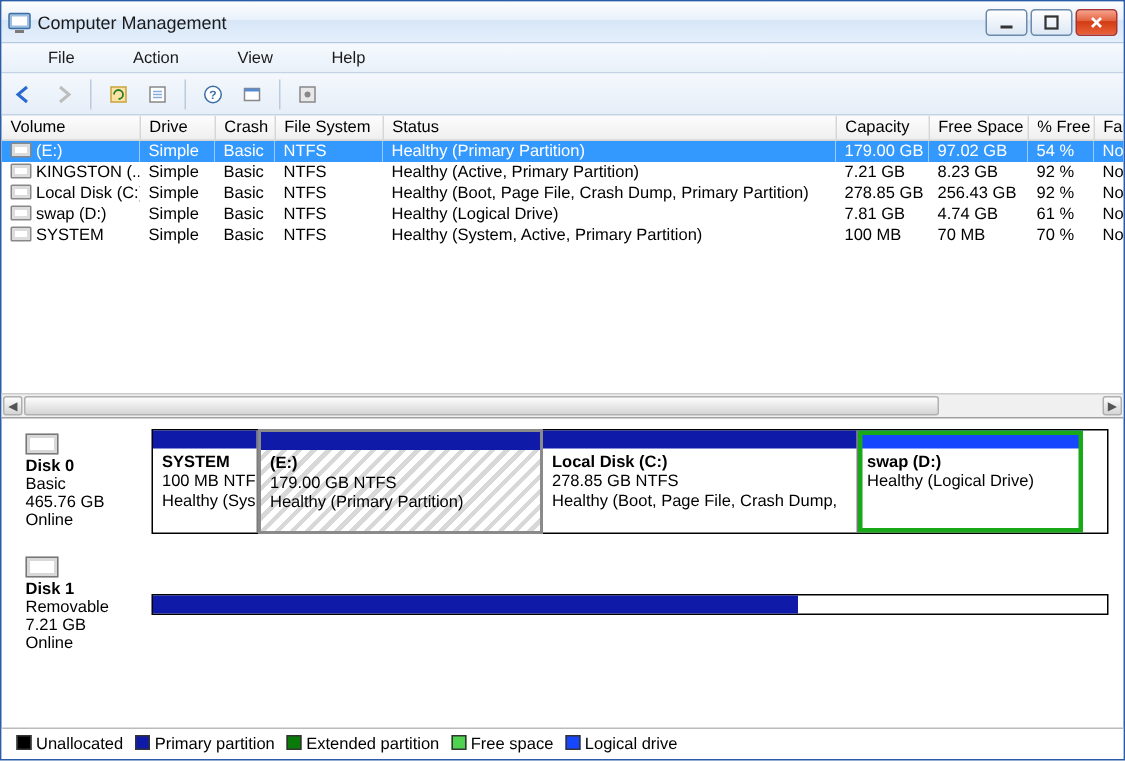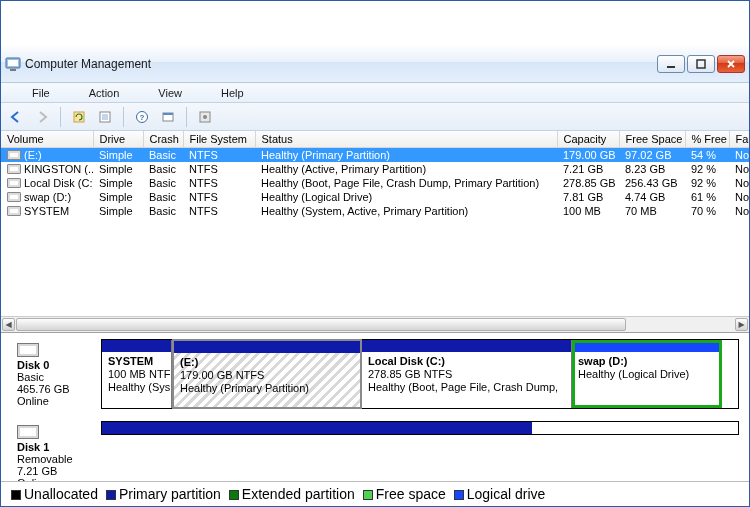--- a/index.html
+++ b/index.html
@@ -1,19 +1,19 @@
 <!DOCTYPE html>
 <html><head>
 <meta charset="utf-8">
 <style>
 * { box-sizing: border-box; margin: 0; padding: 0; }
 body { font-family: "Segoe UI", Tahoma, sans-serif; font-size: 11px; background: #fff; width: 750px; height: 507px; overflow: hidden; border: 1px solid #2a5ca8; position: relative; }
 
 
-.titlebar { height: 38px; background: linear-gradient(#fdfefe,#e9f1fb 45%,#d7e6f7 46%,#e4effb); display: flex; align-items: center; padding: 0 4px; border-bottom: 1px solid #b7c9de; margin-top: 44px; }
+.titlebar { height: 28px; background: linear-gradient(#fdfefe,#e9f1fb 45%,#d7e6f7 46%,#e4effb); display: flex; align-items: center; padding: 0 4px; border-bottom: 1px solid #b7c9de; }
 .titlebar .app-icon { width: 16px; height: 16px; margin-right: 4px; display:inline-flex; align-items:center; justify-content:center;}
 .titlebar .title { flex: 1; color: #1a1a1a; font-size: 12px; }
 .win-btns { display: flex; gap: 2px; }
 .win-btn { width: 28px; height: 18px; border: 1px solid #6d8aab; border-radius: 3px; background: linear-gradient(#fefefe,#dde8f5); display:flex; align-items:center; justify-content:center; font-size:10px; color:#333;}
 .win-btn.close { background: linear-gradient(#f7a28a,#e05f3d 45%,#d23c13 46%,#e9623a); border-color:#a33; color:#fff; font-weight:bold;}
 
 
 .menubar { height: 20px; background: linear-gradient(#f6fafe,#e8f0f9); border-bottom: 1px solid #c3d2e5; display:flex; align-items:center; padding: 0 6px; gap: 14px; color:#1a1a1a;}
 .menubar span { cursor: default; padding-left: 25px; }
 
@@ -31,38 +31,38 @@
 table.vols tr.selected td { background:#3399ff; color:#fff;}
 .vol-icon { width:14px; height:10px; display:inline-block; vertical-align:-1px; margin-right:3px; background:#dcdcdc; border:1px solid #888; border-radius:1px; position:relative;}
 .vol-icon::after { content:""; position:absolute; inset:2px; background:#fff;}
 .hscroll { height:16px; background:#f0f0f0; border-top:1px solid #ccc; position:relative;}
 .hscroll .thumb { position:absolute; left:15px; top:1px; height:13px; width:610px; background:linear-gradient(#fdfdfd,#d5d5d5); border:1px solid #b0b0b0; border-radius:2px;}
 .hscroll .arr { position:absolute; top:1px; width:13px; height:13px; background:linear-gradient(#fdfdfd,#d5d5d5); border:1px solid #b0b0b0; border-radius:2px; display:flex; align-items:center; justify-content:center; font-size:8px; color:#555;}
 .hscroll .arr.l { left:1px;} .hscroll .arr.r { right:1px;}
 
 
 .disks { padding: 6px 10px 4px 10px; }
-.disk-row { display:flex; align-items:flex-start; margin-bottom:10px;}
+.disk-row { display:flex; align-items:center; margin-bottom:10px;}
 .disk-label { width:90px; padding:4px 6px; }
 .disk-label .dname { font-weight:bold;}
 .disk-icon { width:22px; height:14px; background:#d8d8d8; border:1px solid #777; margin-bottom:2px; position:relative;}
 .disk-icon::after{content:"";position:absolute;inset:2px;background:#fff;}
 .disk-map { flex:1; border:1px solid #000; display:flex; position:relative; background:#fff;}
 .part { border-right:1px solid #7a7a7a; display:flex; flex-direction:column; min-width:0;}
 .part:last-child{border-right:none;}
 .part .bar { height:12px; }
 .part .body { padding:3px 6px 12px 6px; font-size:11px; line-height:13px; white-space:nowrap; overflow:hidden;}
 .part .pname { font-weight:bold;}
 .bar.primary { background:#0f1ba8;}
 .bar.logical { background:#1746ff;}
 .part.hatched { background: repeating-linear-gradient(135deg,#fff,#fff 4px,#d8d8d8 4px,#d8d8d8 7px); border:2px solid #8a8a8a; margin:-1px 0;}
 .part.swap-hl { outline:3px solid #18a818; outline-offset:-3px;}
 
 
-.legend { border-top:1px solid #bbb; padding:4px 10px; display:flex; align-items:center; gap:8px; font-size:14px; background:#fff; position:absolute; bottom:0; left:0; right:0;}
+.legend { border-top:1px solid #bbb; padding:4px 10px; display:flex; align-items:center; gap:8px; font-size:11px; background:#fff; position:absolute; bottom:0; left:0; right:0;}
 .sw { width:10px; height:10px; display:inline-block; margin-right:3px; vertical-align:-1px; border:1px solid #333;}
 .sw.un{background:#000;} .sw.pr{background:#0f1ba8;} .sw.ex{background:#0a7a0a;} .sw.fr{background:#4fd24f;} .sw.lo{background:#1746ff;}
 
 svg { display:block;}
 </style>
 </head>
 <body>
 
 <div class="titlebar">
   <span class="app-icon">

